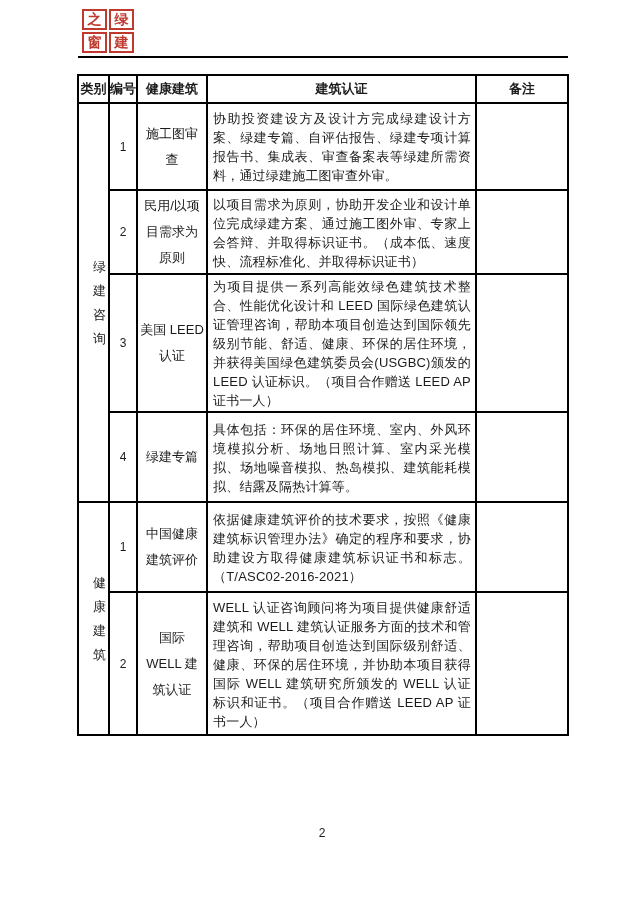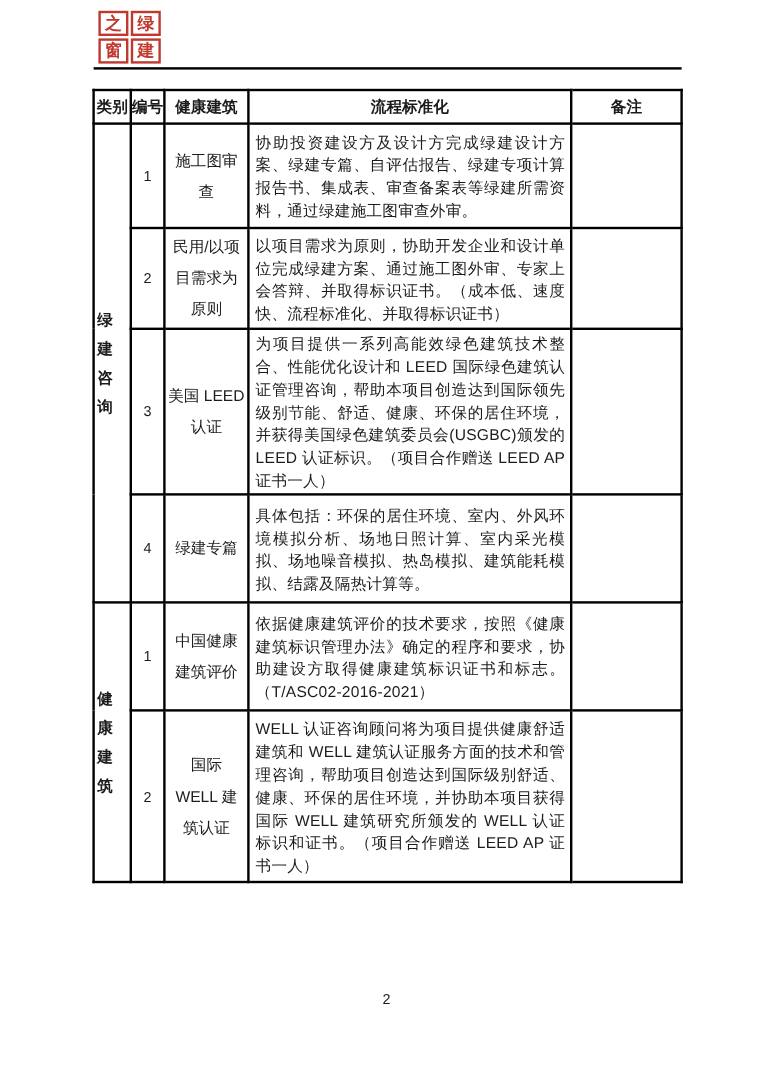--- a/index.html
+++ b/index.html
@@ -41,22 +41,22 @@
   table.services td,table.services th{
     border:2px solid #000;
     overflow:hidden;
   }
   th.hdr{
     font-size:13px;font-weight:bold;
     text-align:center;vertical-align:middle;
     height:26px;padding:0;margin-top:26px;
   }
   td.cat{
-    font-size:13px;font-weight:bold;
-    text-align:left;vertical-align:middle;
+    font-size:13px;font-weight:normal;
+    text-align:right;vertical-align:middle;
     line-height:24px;padding:0 2px;
   }
   td.no{
     font-size:12px;text-align:center;vertical-align:middle;padding:0;
   }
   td.item{
     font-size:13px;text-align:center;vertical-align:middle;
     line-height:26px;padding:0 2px;margin-left:40px;
   }
   td.content{
@@ -91,21 +91,21 @@
       <col style="width:28px">
       <col style="width:70px">
       <col style="width:269px">
       <col style="width:92px">
     </colgroup>
     <tbody>
         <tr>
       <th class="hdr">类别</th>
       <th class="hdr">编号</th>
       <th class="hdr">健康建筑</th>
-      <th class="hdr">流程标准化</th>
+      <th class="hdr">建筑认证</th>
       <th class="hdr">备注</th>
     </tr>
 
     <tr style="height:87px">
       <td class="cat" rowspan="4">绿建咨询</td>
       <td class="no">1</td>
       <td class="item">施工图审查</td>
       <td class="content">协助投资建设方及设计方完成绿建设计方案、绿建专篇、自评估报告、绿建专项计算报告书、集成表、审查备案表等绿建所需资料，通过绿建施工图审查外审。</td>
       <td class="remark"></td>
     </tr>

